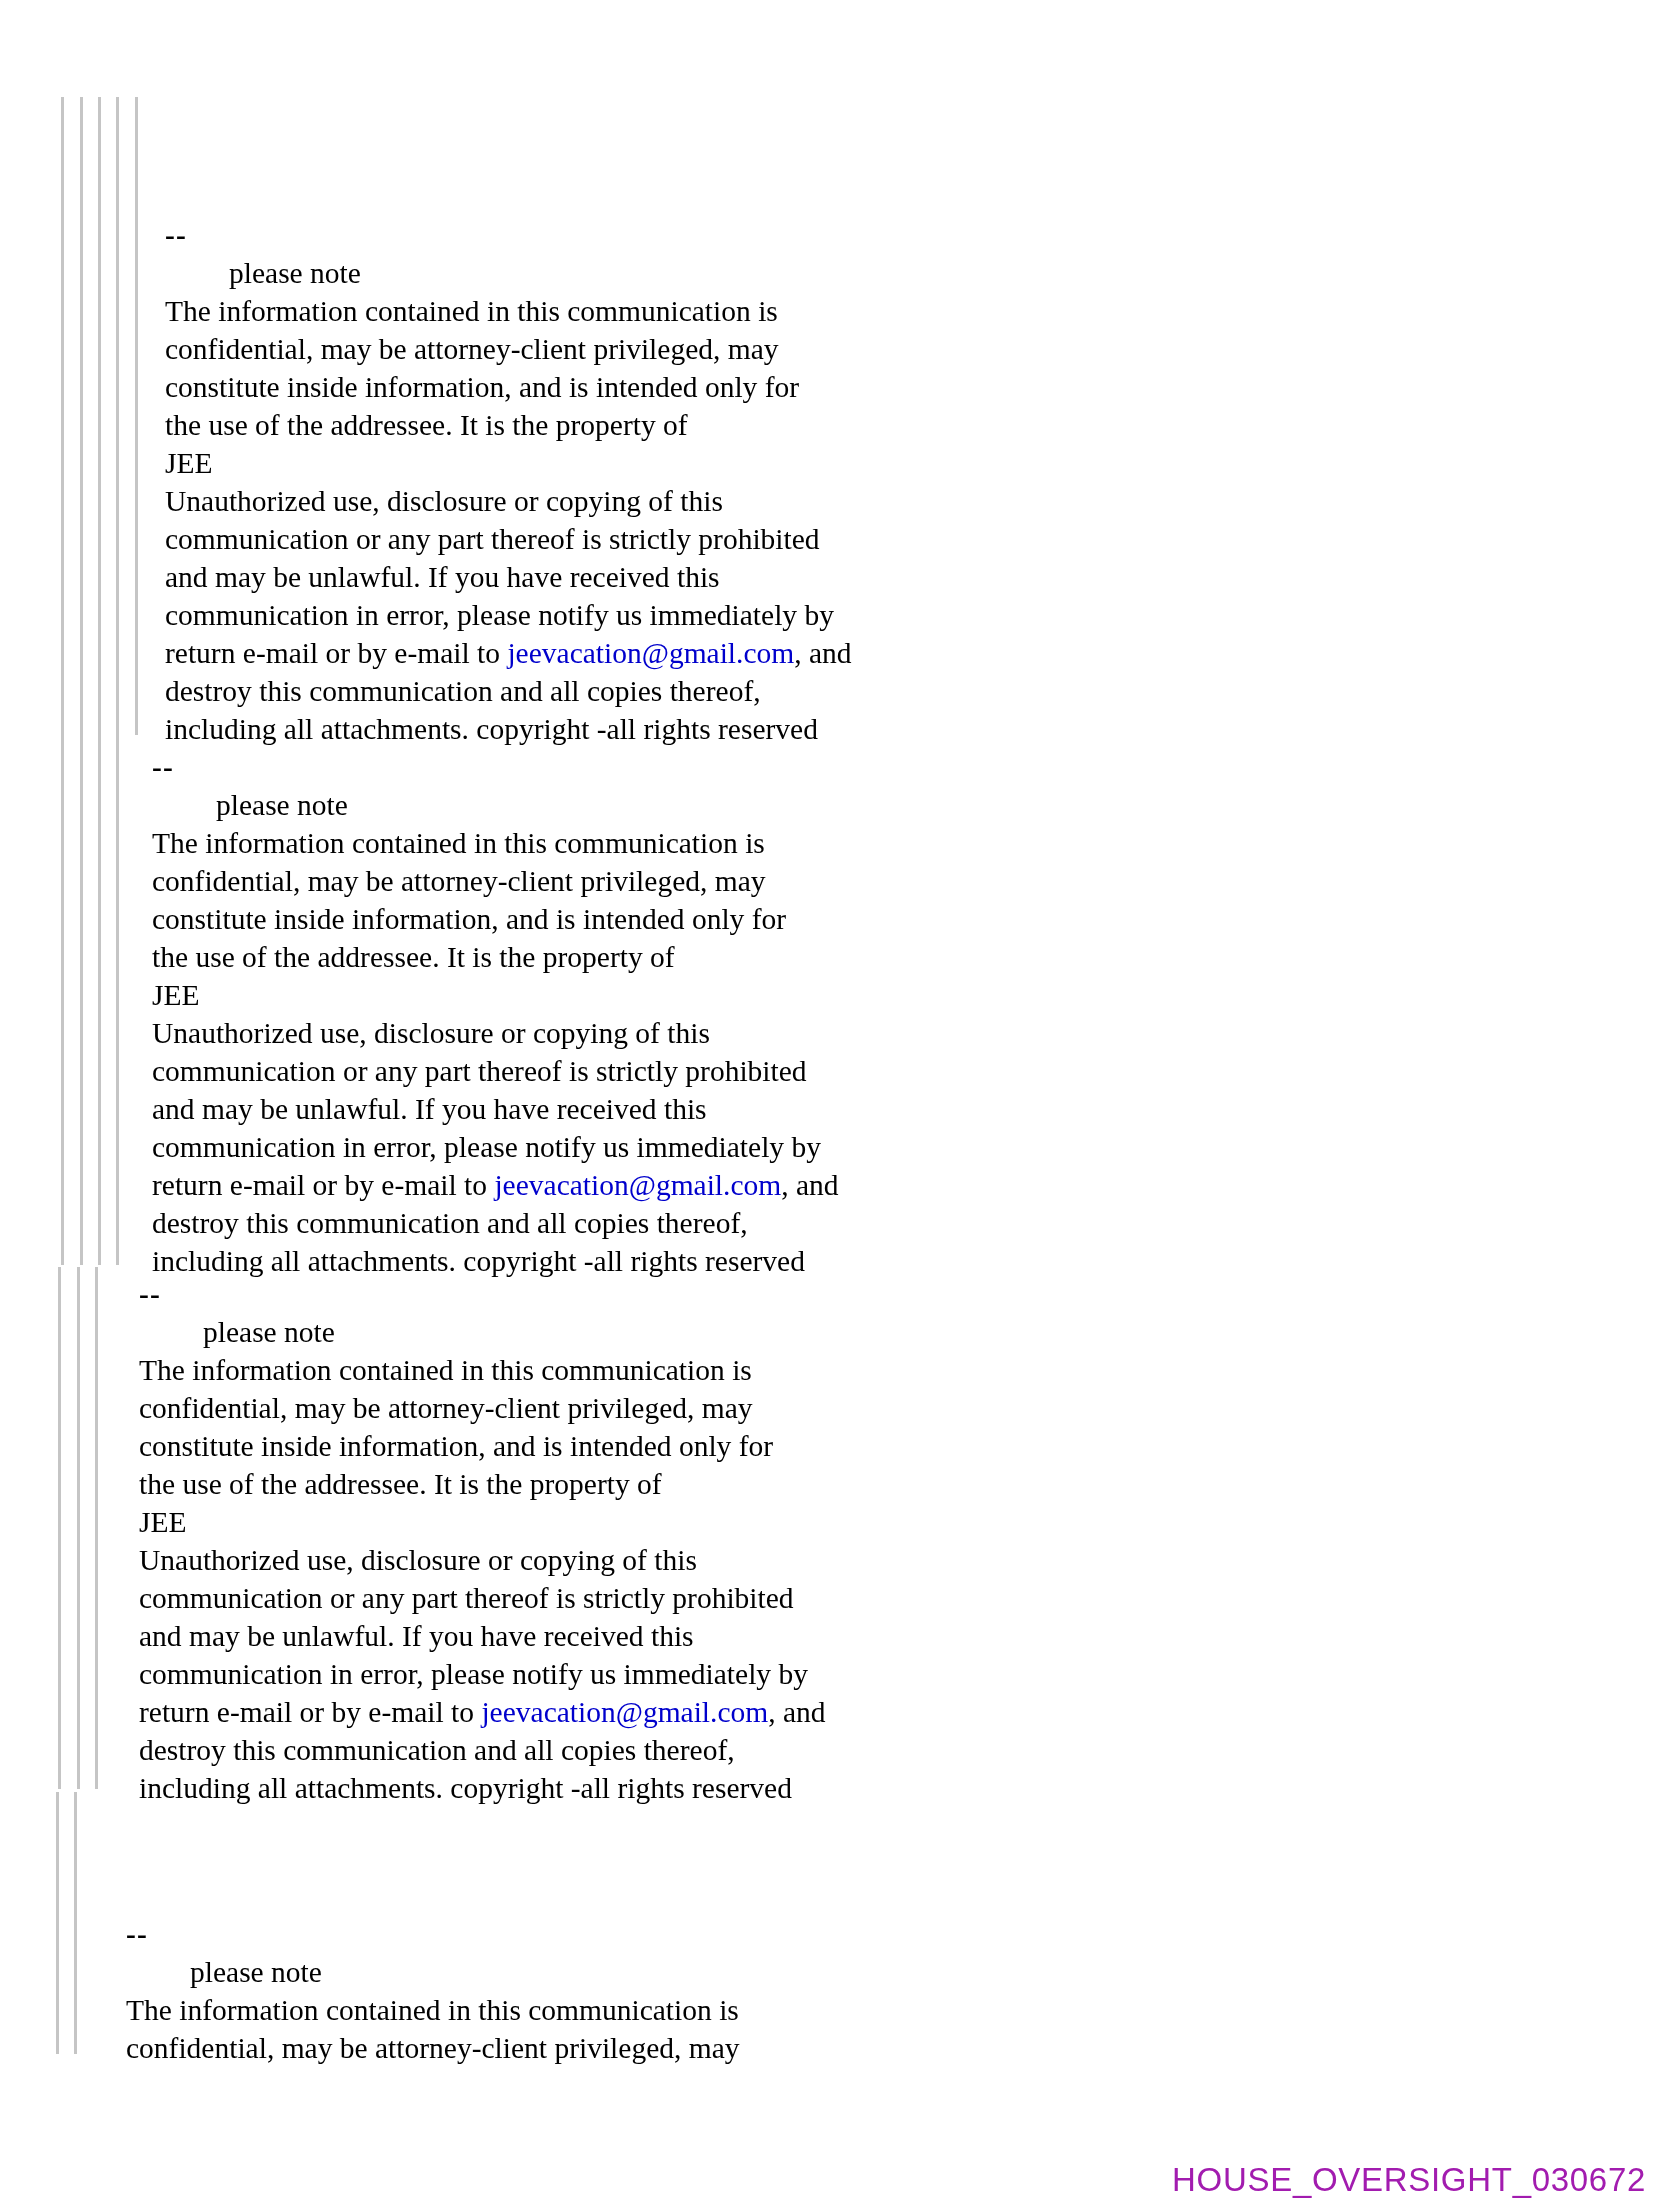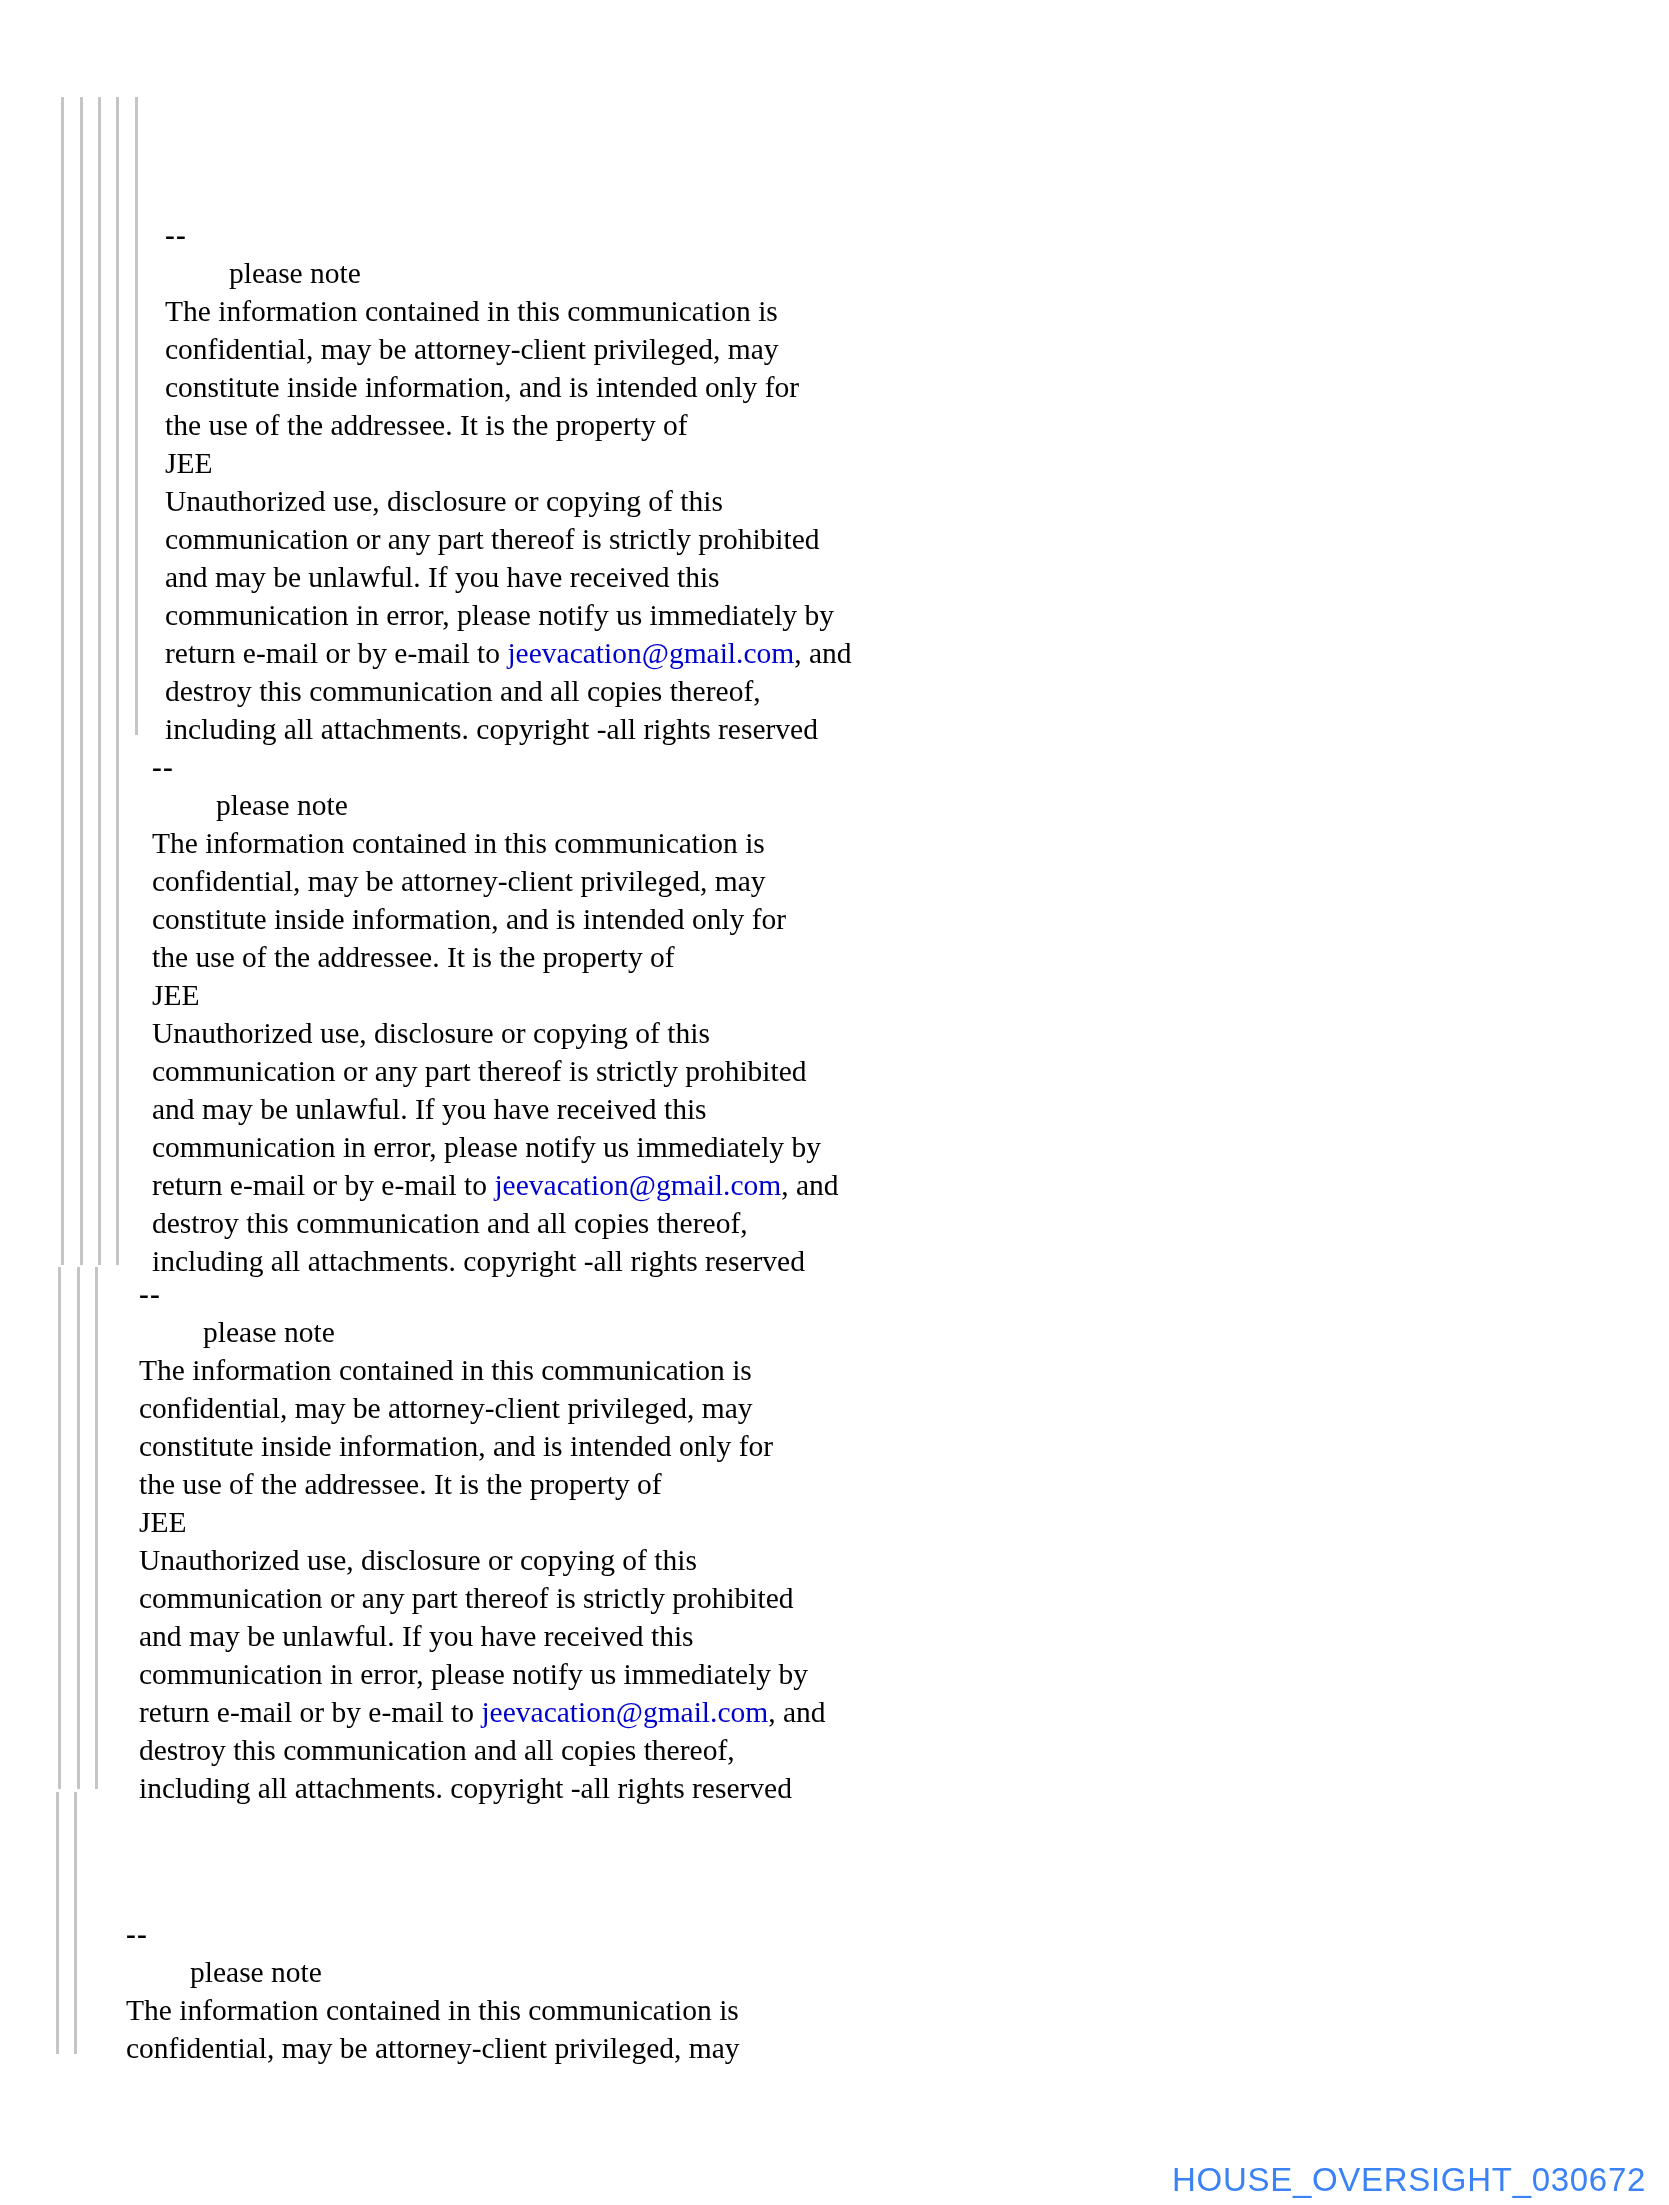--- a/index.html
+++ b/index.html
@@ -32,21 +32,21 @@
   .line.heading { padding-left: 64px; font-family: Liberation Serif, serif; }
   a.email-link {
     cursor: pointer;
   }
   .bates-label {
     position: absolute;
     right: 23px;
     bottom: 5.9px;
     font-family: "Liberation Sans", sans-serif;
     font-size: 33px;
-    color: #3b82f6;
+    color: #a21caf;
     letter-spacing: 0.7px;
     text-align: right;
   }
 </style>
 </head>
 <body>
 
 <div class="page">
   <div id="quote-bars">
       <div class="quote-bar" style="left: 61px; top: 97px; height: 1168px; background: rgb(197, 197, 197);"></div>

